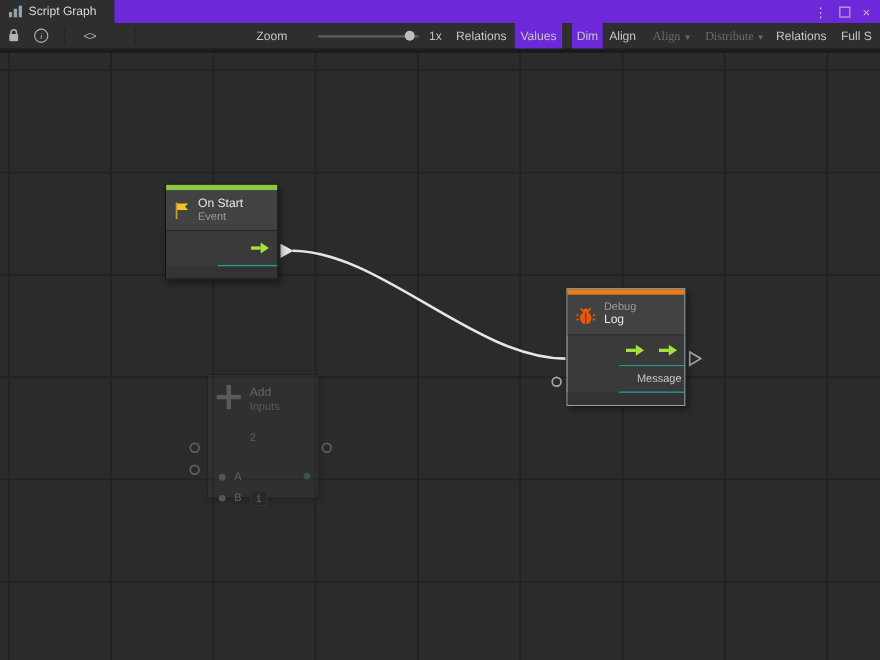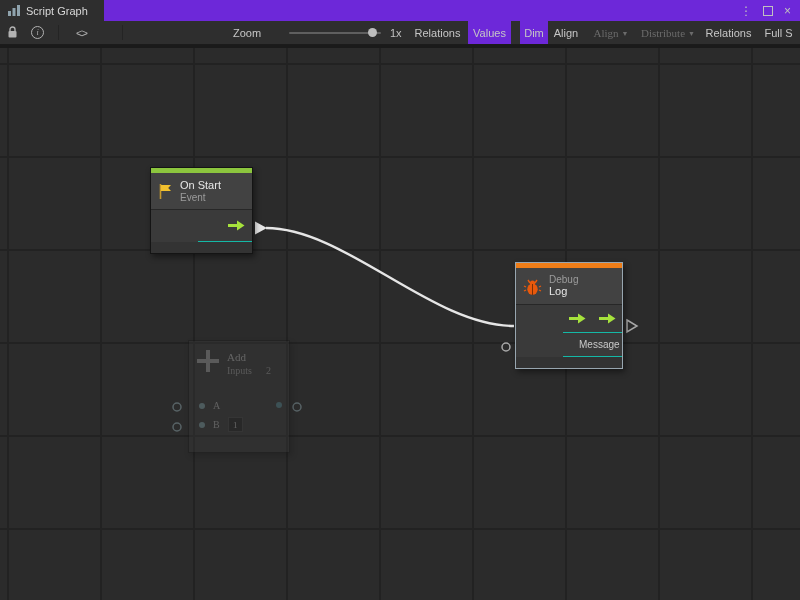--- a/index.html
+++ b/index.html
@@ -51,28 +51,28 @@
            border-bottom:1px solid #272727;}
   .tt{font-size:11px;color:#e6e6e6;line-height:13px;}
   .st{font-size:10px;color:#9c9c9c;line-height:11px;}
   .nrow{position:relative;display:flex;align-items:center;background:#3a3a3a;
         border-bottom:1px solid #14b8a6;margin-left:47px;}
   .nfooter{height:11px;background:#333333;}
   .arrow{display:flex;align-items:center;}
   .dotport{width:6px;height:6px;border-radius:50%;background:#cfcfcf;display:inline-block;}
 
   
-  .ghost{opacity:.34;font-family:Liberation Serif, serif;}
+  .ghost{opacity:.34;}
   .ghost .gheader{display:flex;gap:8px;padding:9px 8px 4px 8px;align-items:flex-start;}
   .plus{position:relative;width:22px;height:22px;}
   .plus::before,.plus::after{content:"";position:absolute;background:#b4b4b4;}
   .plus::before{left:9px;top:0;width:4px;height:22px;}
   .plus::after{left:0;top:9px;width:22px;height:4px;}
   .gtitle{font-size:11px;color:#d2d2d2;line-height:14px;}
-  .gsub{font-size:10px;color:#b0b0b0;line-height:14px;display:flex;gap:14px;}
+  .gsub{font-size:10px;color:#b0b0b0;line-height:14px;display:flex;gap:14px;flex-direction:column;}
   .grow{position:relative;display:flex;align-items:center;gap:8px;height:19px;
         padding-left:10px;font-size:10px;color:#c8c8c8;}
   .tealdot{width:6px;height:6px;border-radius:50%;background:#8fb7bf;display:inline-block;}
   .outdot{position:absolute;right:7px;top:6px;width:6px;height:6px;border-radius:50%;
           background:#5f9aa8;}
   .valbox{width:13px;height:13px;background:#242424;border:1px solid #4a4a4a;
           display:flex;align-items:center;justify-content:center;font-size:9px;color:#cfcfcf;}
 </style>
 </head>
 <body>

